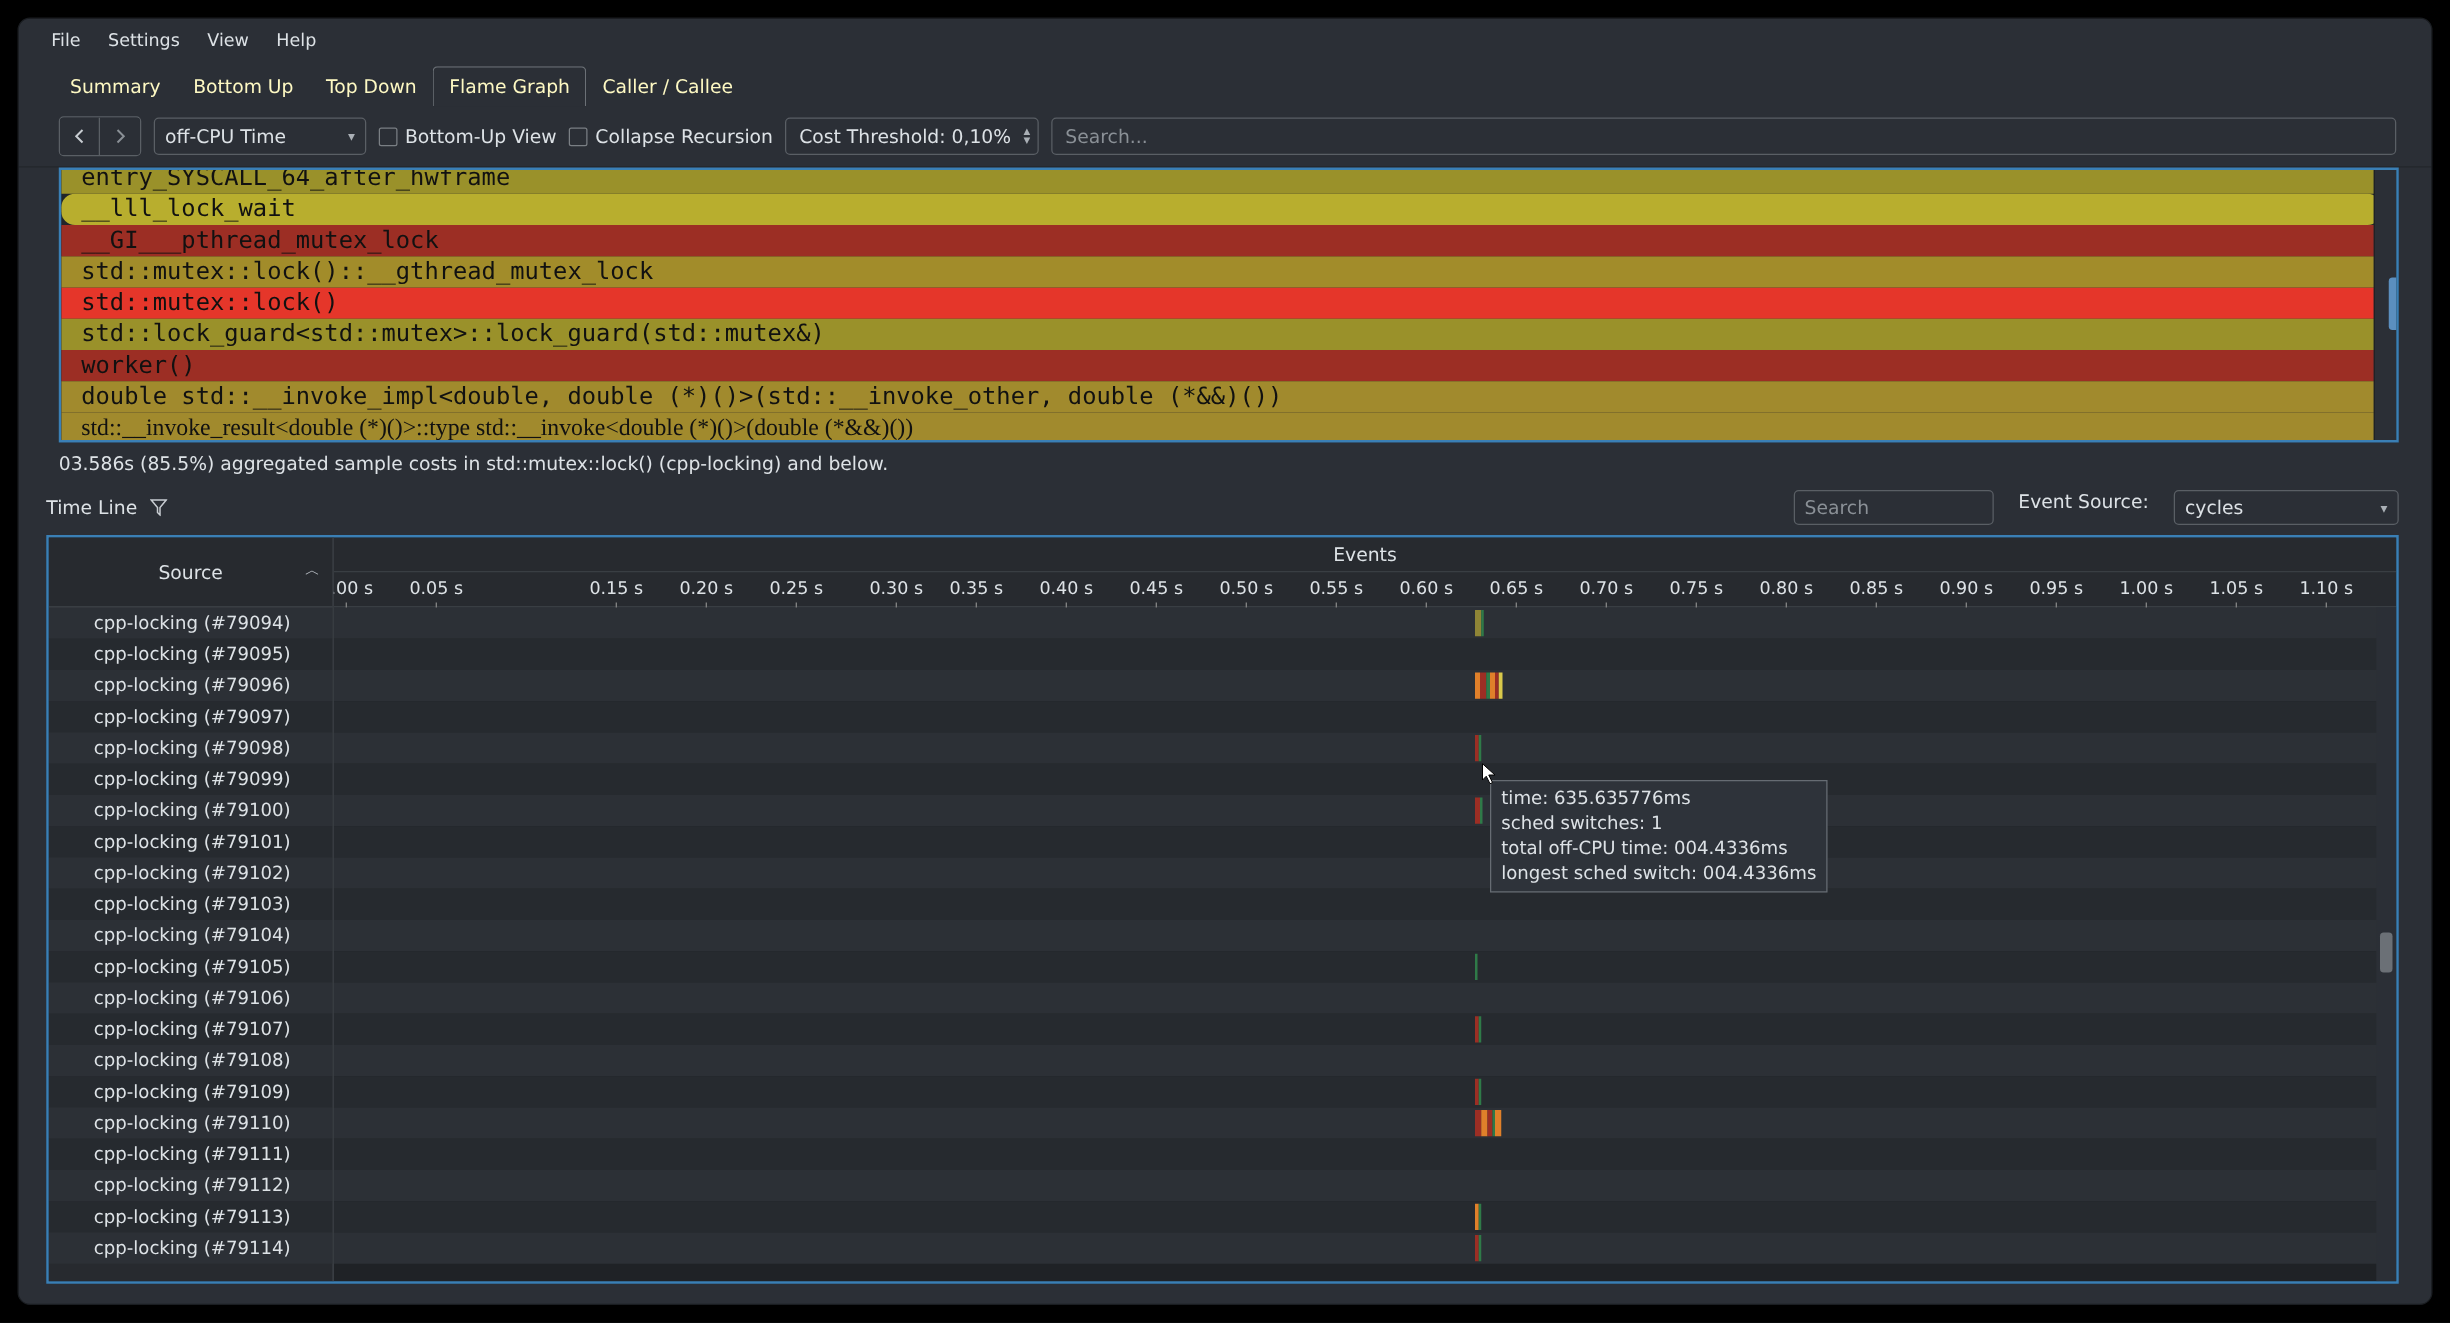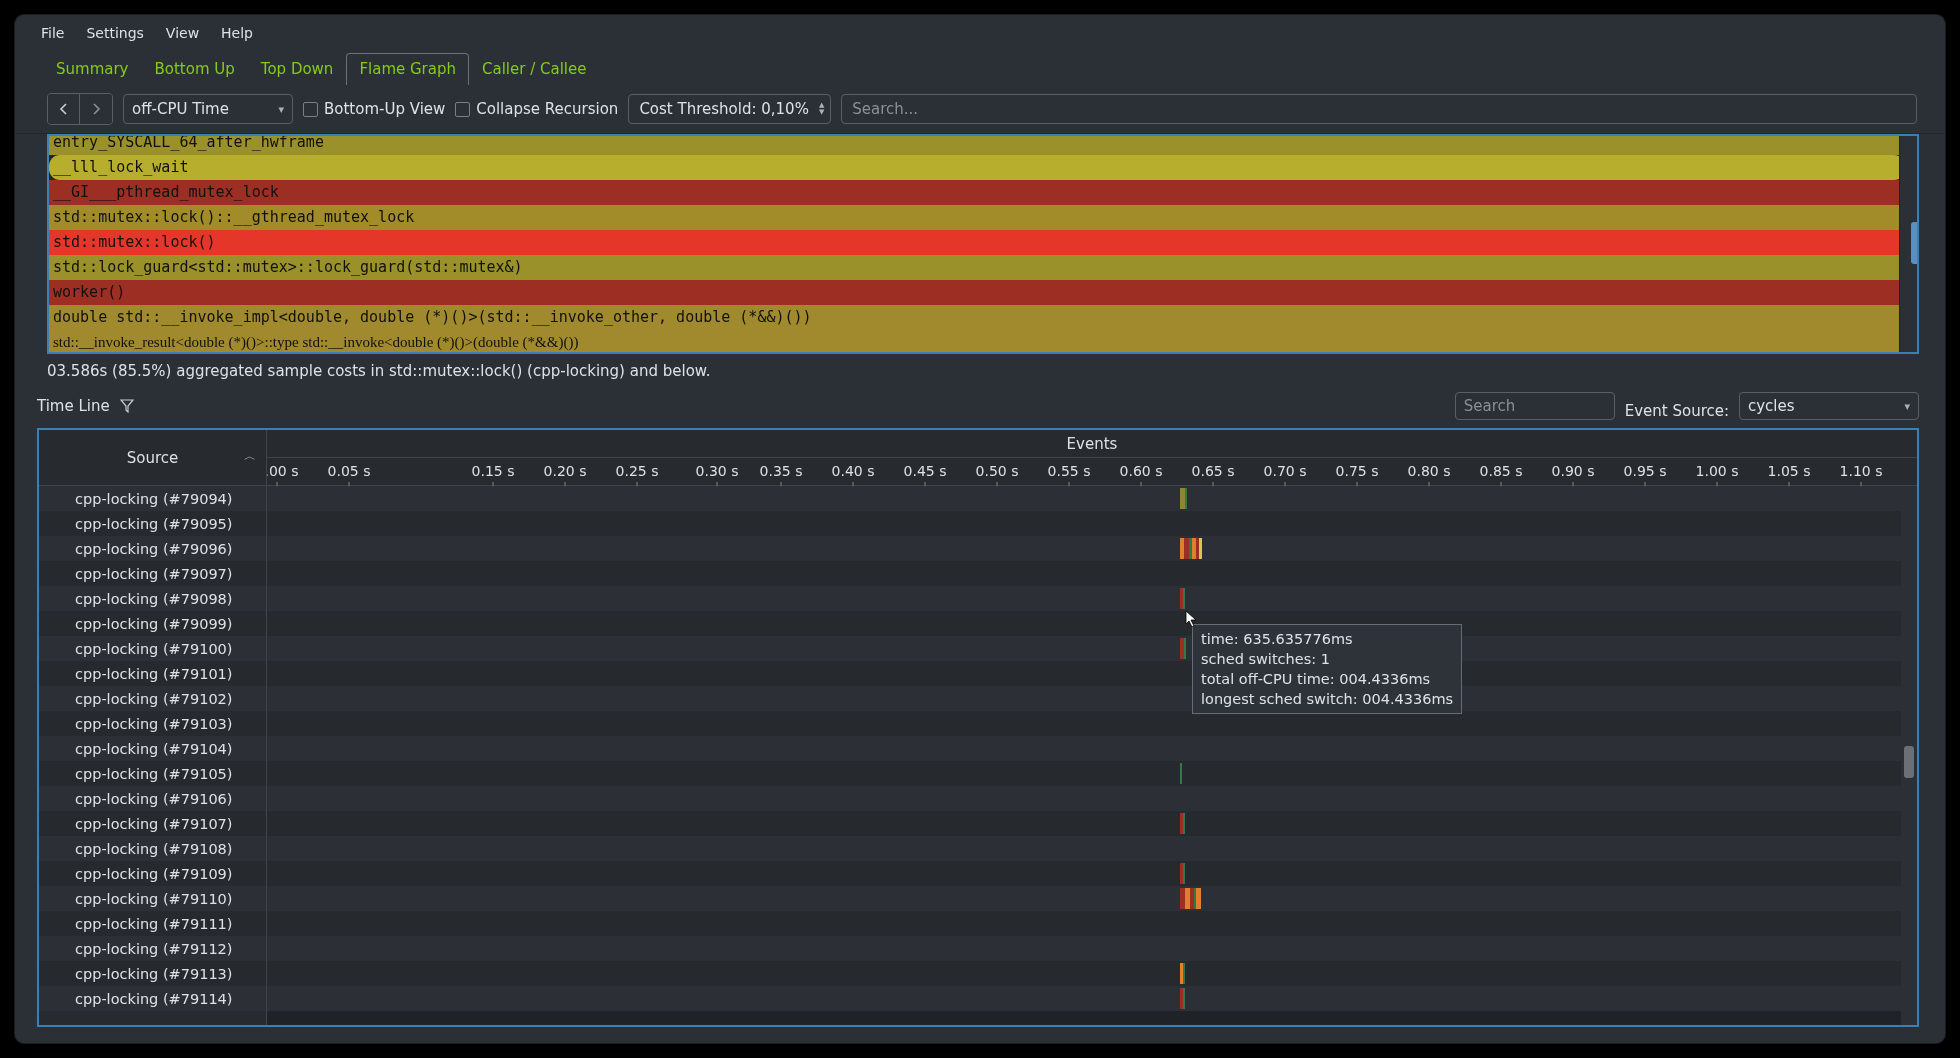--- a/index.html
+++ b/index.html
@@ -35,21 +35,21 @@
   display: flex;
   gap: 0;
   padding: 4px 16px 0 28px;
   font-size: 15px;
 }
 .tab {
   padding: 6px 12px 7px 12px;
   border: 1px solid transparent;
   border-bottom: none;
   cursor: default;
-  color: #84cc16;
+  color: #fef9c3;
 }
 .tab.active {
   border-color: #6b7076;
   border-radius: 4px 4px 0 0;
   background: #2b2f36;
 }
 
 .toolbar {
   display: flex;
   align-items: center;
@@ -87,23 +87,23 @@
   background: #222529;
   height: 220px;
   position: relative;
   overflow: hidden;
 }
 .flame-row {
   height: 25px;
   position: absolute;
   left: 0; right: 12px;
   font-family: "DejaVu Sans Mono", monospace;
-  font-size: 15px;
+  font-size: 19px;
   line-height: 25px;
-  padding-left: 4px;
+  padding-left: 16px;
   color: #111;
   white-space: nowrap;
   overflow: hidden;
 }
 .flame-scroll {
   position:absolute; right:0; top:0; bottom:0; width:18px;
   background:#2b2f36; border-left:1px solid #1f2226;
 }
 .flame-thumb {
   position:absolute; right:-4px; top:86px; width:10px; height:42px;
@@ -114,21 +114,21 @@
   padding: 2px 32px 10px 32px;
   font-size: 15px;
 }
 
 .timeline-header {
   display:flex; align-items:center; justify-content:space-between;
   padding: 2px 26px 8px 22px;
   font-size: 15px;
 }
 .timeline-header .left { display:flex; align-items:center; gap:10px; }
-.timeline-header .right { display:flex; align-items:flex-end; gap:10px; }
+.timeline-header .right { display:flex; align-items:flex-start; gap:20px; }
 .tl-search {
   width:160px; height:28px; border:1px solid #5a5f65; border-radius:4px;
   padding:0 8px; display:flex; align-items:center; color:#8a9096;
 }
 .evsel {
   min-width:180px; height:28px; border:1px solid #5a5f65; border-radius:4px;
   display:flex; align-items:center; justify-content:space-between; padding:0 8px;
 }
 .funnel { width:14px; height:14px; }
 

